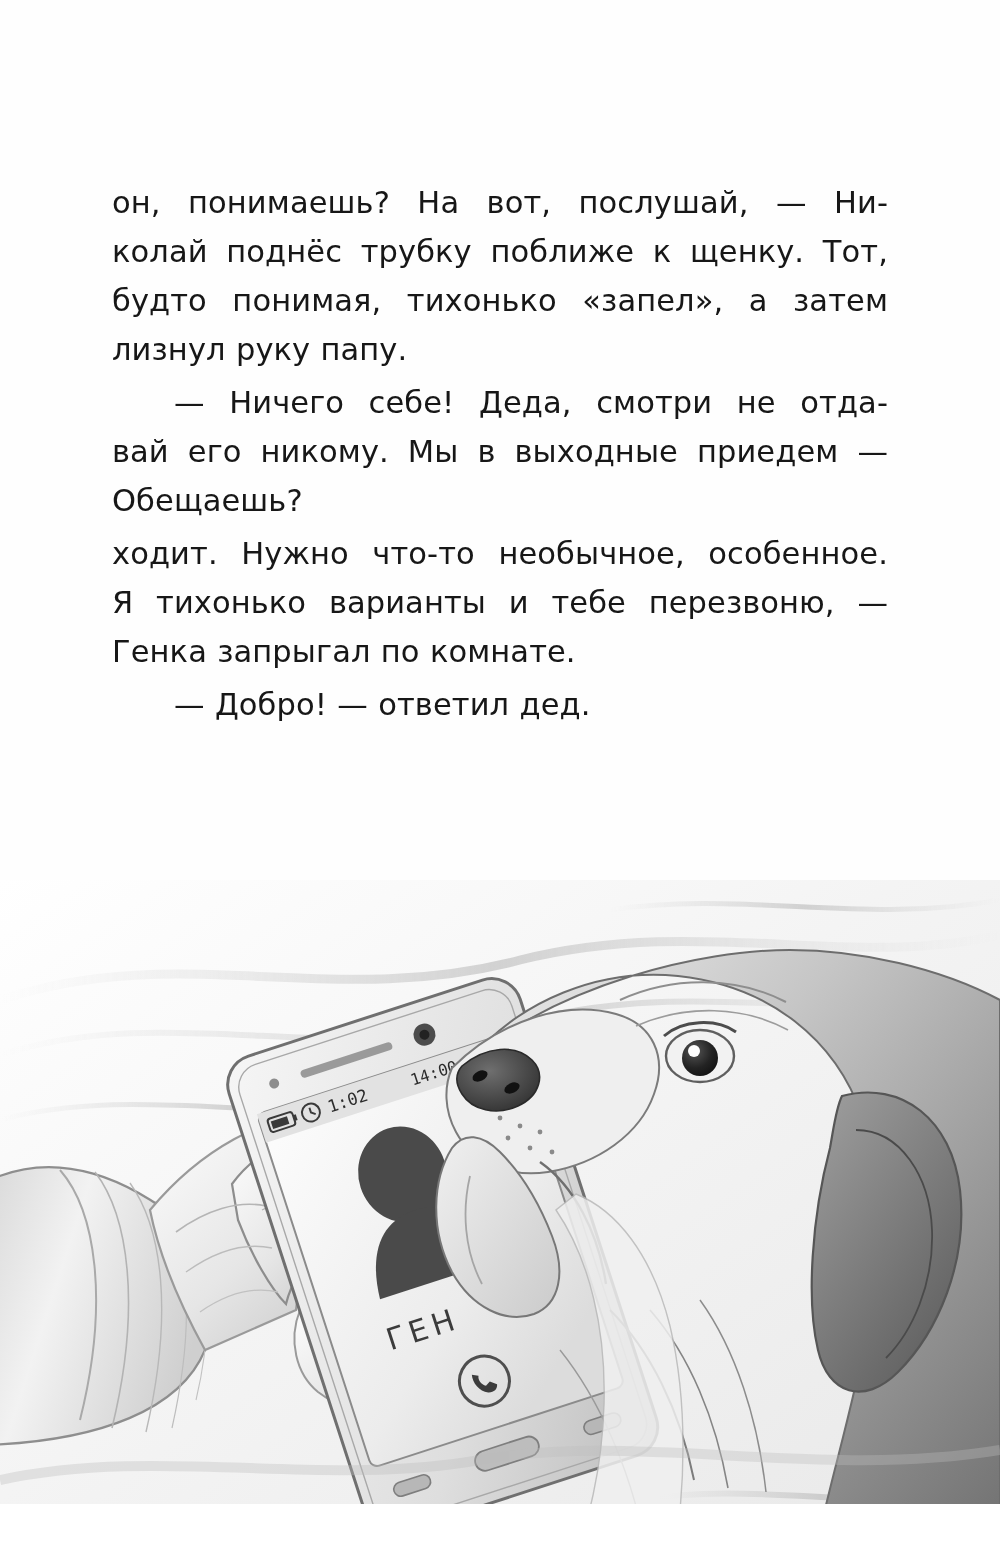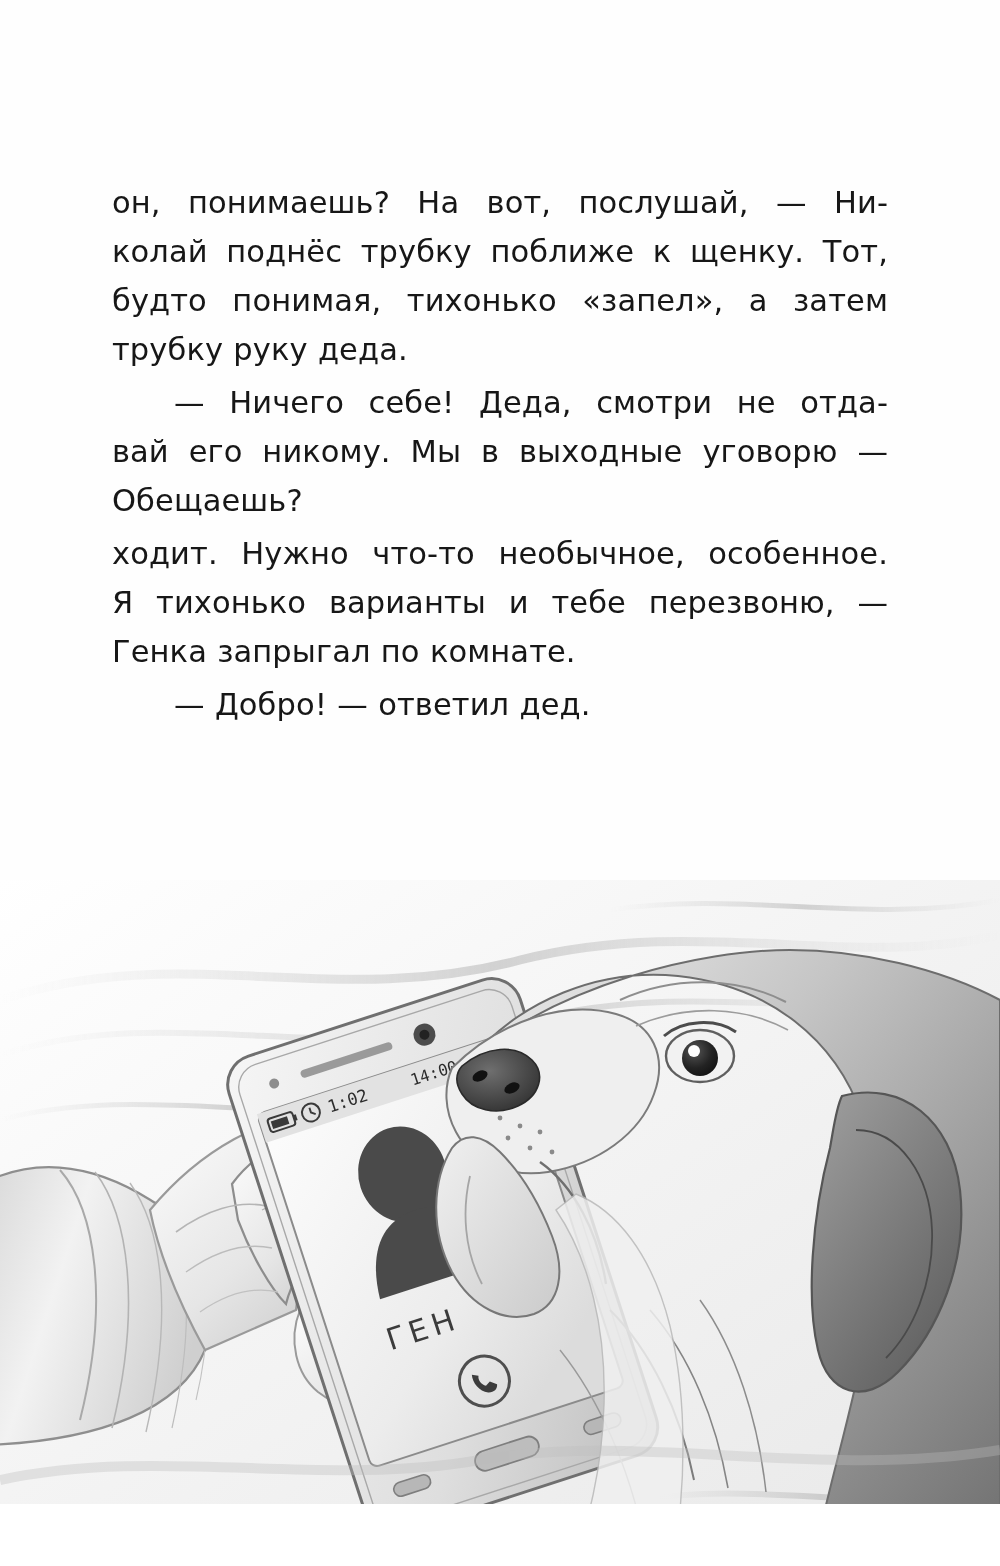--- a/index.html
+++ b/index.html
@@ -62,26 +62,26 @@
 <body>
 
 <div class="page">
 
   <div class="text-block">
 
     <p class="para">
       <span class="line just">он, понимаешь? На вот, послушай, — Ни-</span>
       <span class="line just">колай поднёс трубку поближе к щенку. Тот,</span>
       <span class="line just">будто понимая, тихонько «запел», а затем</span>
-      <span class="line">трубку руку деда.</span>
+      <span class="line">лизнул руку папу.</span>
     </p>
 
     <p class="para">
       <span class="line just" style="text-indent:62px">— Ничего себе! Деда, смотри не отда-</span>
-      <span class="line just">вай его никому. Мы в выходные уговорю —</span>
+      <span class="line just">вай его никому. Мы в выходные приедем —</span>
       <span class="line">Обещаешь?</span>
     </p>
 
 
     <p class="para">
       <span class="line just">ходит. Нужно что-то необычное, особенное.</span>
       <span class="line just">Я тихонько варианты и тебе перезвоню, —</span>
       <span class="line">Генка запрыгал по комнате.</span>
     </p>
 

